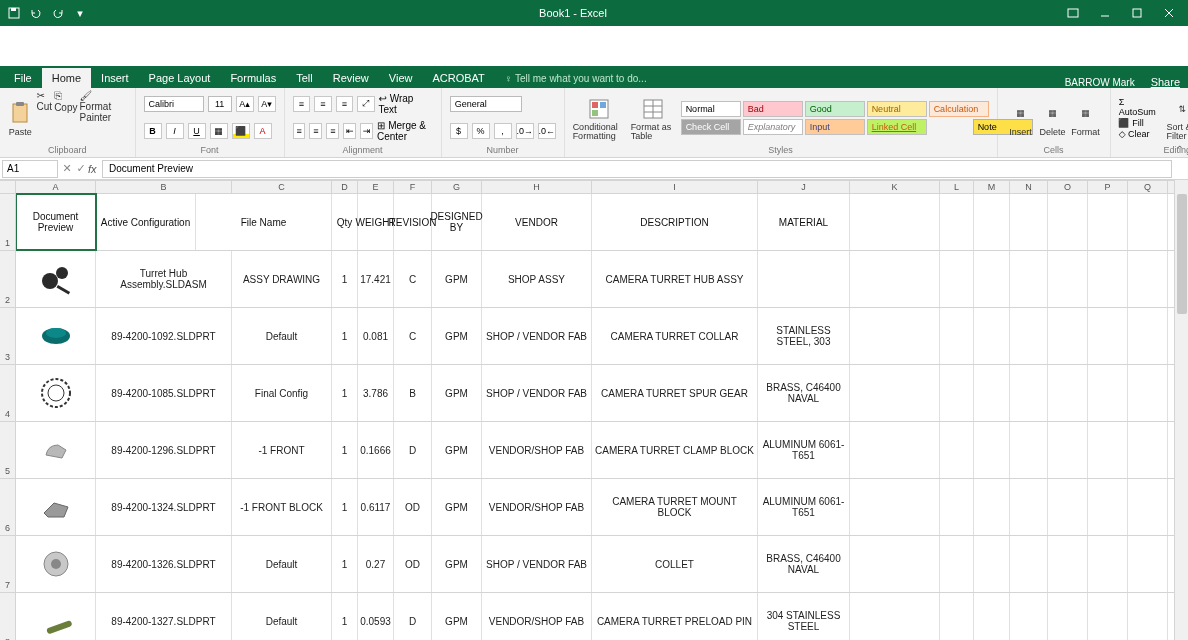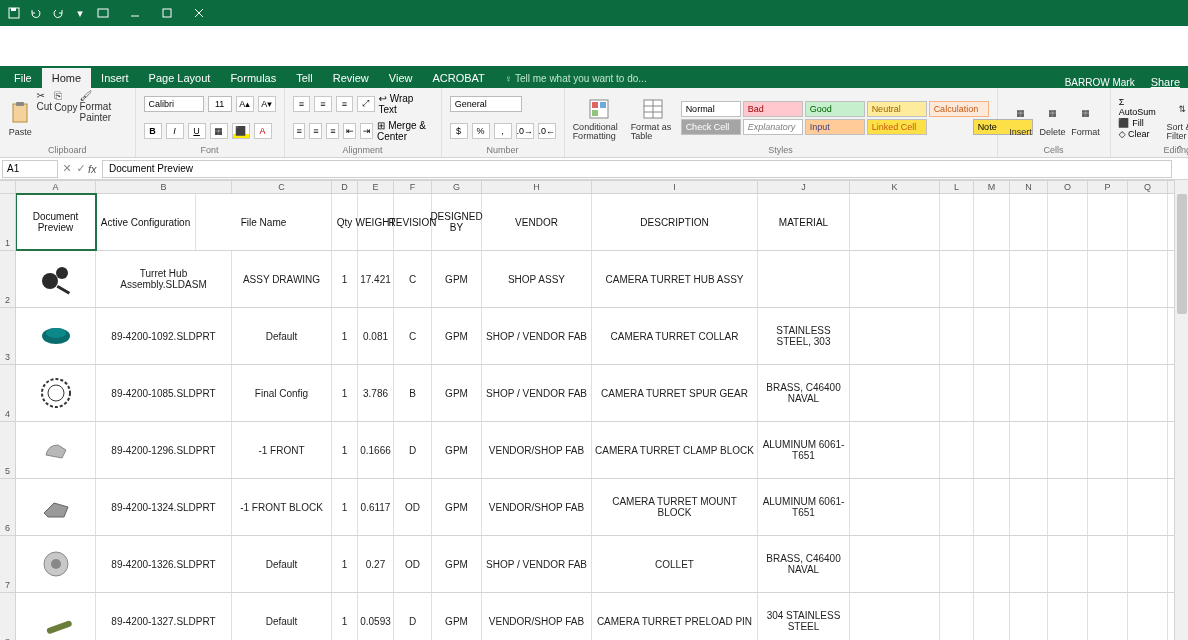--- a/index.html
+++ b/index.html
@@ -90,20 +90,21 @@
         </svg>
       </div>
     <div class="qi">
         <svg width="12" height="12" viewBox="0 0 12 12">
           <path d="M4 3A4 4 0 1 0 10 6" fill="none" stroke="#fff"></path>
           <path d="M10 3v3H7" fill="none" stroke="#fff"></path>
         </svg>
       </div>
     <div class="qi" style="color:#fff">▾</div>
   </div>
+  <div class="title">Book1 - Excel</div>
   <div class="winctrl">
     <div>
         <svg width="12" height="10">
           <rect x="1" y="1" width="10" height="8" fill="none" stroke="#fff"></rect>
         </svg>
       </div>
     <div>
         <svg width="12" height="12">
           <line x1="2" y1="9" x2="10" y2="9" stroke="#fff"></line>
         </svg>
@@ -242,21 +243,21 @@
       </div>
       <div id="stylecells" style="display:grid;grid-template-columns:repeat(5,60px);grid-template-rows:16px 16px;gap:2px">
           <div class="stylecell" style="background: rgb(255, 255, 255); color: rgb(0, 0, 0);">Normal</div>
           <div class="stylecell" style="background: rgb(255, 199, 206); color: rgb(156, 0, 6);">Bad</div>
           <div class="stylecell" style="background: rgb(198, 239, 206); color: rgb(0, 97, 0);">Good</div>
           <div class="stylecell" style="background: rgb(255, 235, 156); color: rgb(156, 101, 0);">Neutral</div>
           <div class="stylecell" style="background: rgb(253, 233, 217); color: rgb(198, 89, 17); border: 1px solid rgb(244, 177, 131);">Calculation</div>
           <div class="stylecell" style="background: rgb(165, 165, 165); color: rgb(255, 255, 255);">Check Cell</div>
           <div class="stylecell" style="background: rgb(255, 255, 255); color: rgb(127, 127, 127); font-style: italic;">Explanatory</div>
           <div class="stylecell" style="background: rgb(255, 204, 153); color: rgb(63, 63, 118);">Input</div>
-          <div class="stylecell" style="background: #fde047; color: rgb(198, 89, 17); ">Linked Cell</div>
+          <div class="stylecell" style="background: #bef264; color: rgb(198, 89, 17); text-decoration: underline;">Linked Cell</div>
           <div class="stylecell" style="background: #fde047; color: rgb(0, 0, 0); border: 1px solid rgb(178, 178, 178); margin-left: 44px;">Note</div>
         </div>
     </div>
     <div class="label">Styles</div>
   </div>
 
   <div class="group">
     <div class="rows" style="flex-direction:row;gap:2px">
       <div class="bigbtn" style="width:30px">
           <div class="ico">▦</div>

